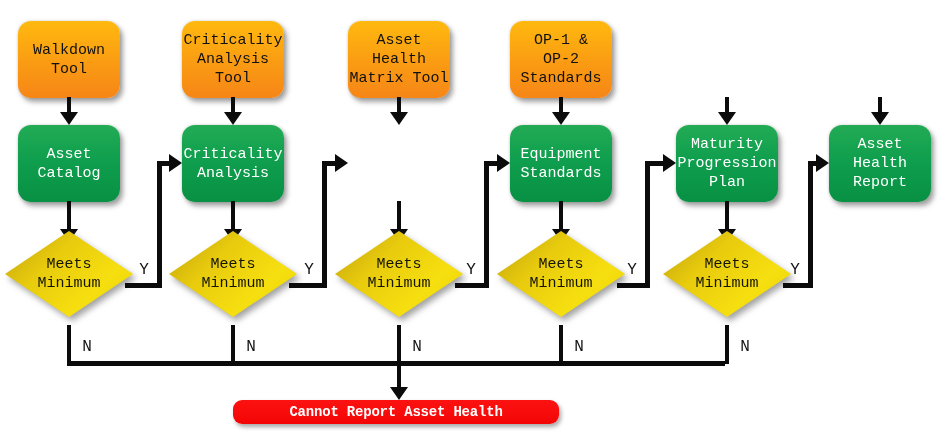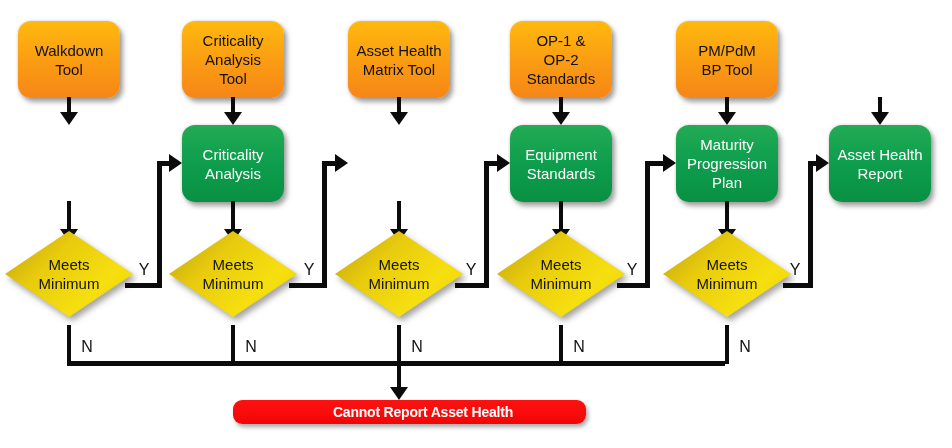--- a/index.html
+++ b/index.html
@@ -1,18 +1,18 @@
 <!DOCTYPE html>
 <html style="--tool-top: #FFB90F; --tool-bottom: #F68617; --output-top: #23AB55; --output-bottom: #089043; --decision-dark: #BE9F10; --decision-bright: #F6DF10; --fail: #F40505; --connector: #0b0b0b;"><head>
 <meta charset="utf-8">
 <style>
   html,body{margin:0;padding:0;background:#ffffff;}
   #canvas{
     position:relative;width:952px;height:448px;background:#ffffff;overflow:hidden;
-    font-family:Liberation Sans, sans-serif;
+    font-family:Liberation Mono, monospace;
   }
   .box{
     position:absolute;width:102px;height:77px;border-radius:13px;
     display:flex;align-items:center;justify-content:center;text-align:center;
     box-shadow:3px 4px 5px rgba(90,90,90,0.55), 0 0 3px rgba(120,120,120,0.35);
   }
   .tool-box{
     top:21px;
     background:linear-gradient(180deg, var(--tool-top,#FFB90F) 0%, #FA9B13 55%, var(--tool-bottom,#F68617) 100%);
     color:#111;
@@ -48,34 +48,38 @@
   .head-right{
     position:absolute;width:0;height:0;
     border-top:9px solid transparent;border-bottom:9px solid transparent;
     border-left:13px solid var(--connector,#0b0b0b);
   }
   .fail-box{
     position:absolute;left:233px;top:400px;width:326px;height:24px;border-radius:9px;
     background:linear-gradient(180deg,#FC1212,var(--fail,#F40505));
     box-shadow:2px 3px 4px rgba(110,110,110,0.6);
     display:flex;align-items:center;justify-content:center;
-    color:#fff;font-size:14px;font-weight:700;letter-spacing:-0.2px;padding-left:27px;
+    color:#fff;font-size:14px;font-weight:700;letter-spacing:-0.2px;
   }
 </style>
 </head>
 <body>
 
 <div id="canvas">
 
   <div class="box tool-box" style="left:18px">
     <div class="lbl">Walkdown
 Tool</div>
   </div>
   <div class="line" style="left:67px;top:97px;width:4px;height:17px"></div>
   <div class="head-down" style="left:60px;top:112px"></div>
+  <div class="box output-box" style="left:18px">
+    <div class="lbl">Asset
+Catalog</div>
+  </div>
   <div class="line" style="left:67px;top:201px;width:4px;height:29px"></div>
   <div class="head-down" style="left:60px;top:229px"></div>
   <div class="diamond" style="left:5px">
     <div class="shape"></div>
     <div class="lbl">Meets
 Minimum</div>
   </div>
 
   <div class="line" style="left:125px;top:283px;width:37px;height:5px"></div>
   <div class="line" style="left:157px;top:161px;width:5px;height:127px"></div>
@@ -154,24 +158,20 @@
   </div>
 
   <div class="line" style="left:617px;top:283px;width:33px;height:5px"></div>
   <div class="line" style="left:645px;top:161px;width:5px;height:127px"></div>
   <div class="line" style="left:645px;top:161px;width:18px;height:5px"></div>
   <div class="head-right" style="left:663px;top:154px"></div>
   <div class="branch-label" style="left:622px;top:261px">Y</div>
   <div class="line" style="left:559px;top:325px;width:4px;height:39px"></div>
   <div class="branch-label" style="left:569px;top:338px">N</div>
 
-  <div class="box tool-box" style="left:676px">
-    <div class="lbl">PM/PdM
-BP Tool</div>
-  </div>
   <div class="line" style="left:725px;top:97px;width:4px;height:17px"></div>
   <div class="head-down" style="left:718px;top:112px"></div>
   <div class="box output-box" style="left:676px">
     <div class="lbl">Maturity
 Progression
 Plan</div>
   </div>
   <div class="line" style="left:725px;top:201px;width:4px;height:29px"></div>
   <div class="head-down" style="left:718px;top:229px"></div>
   <div class="diamond" style="left:663px">

